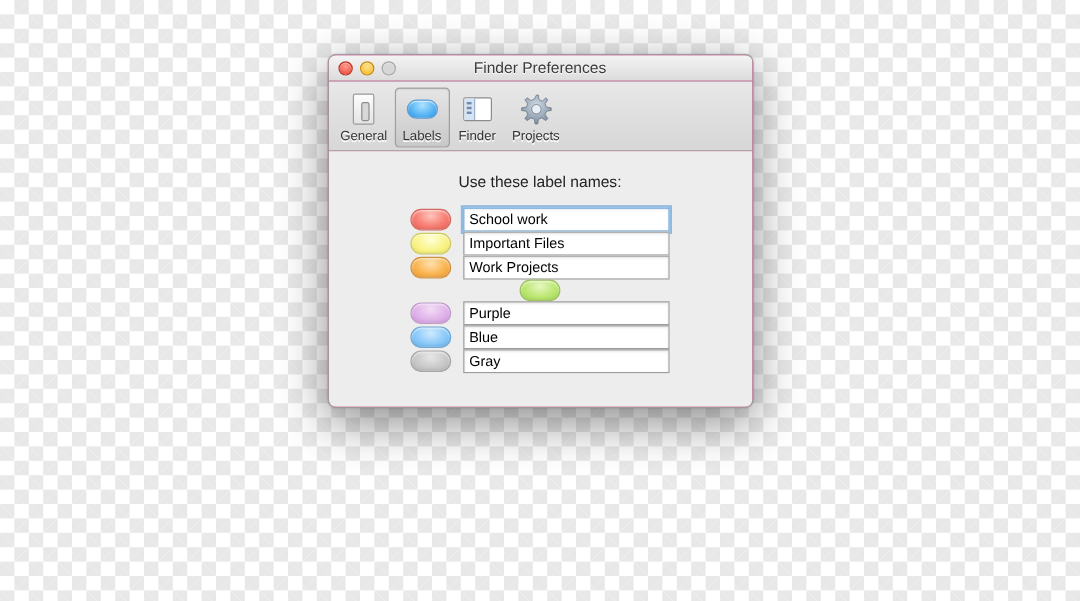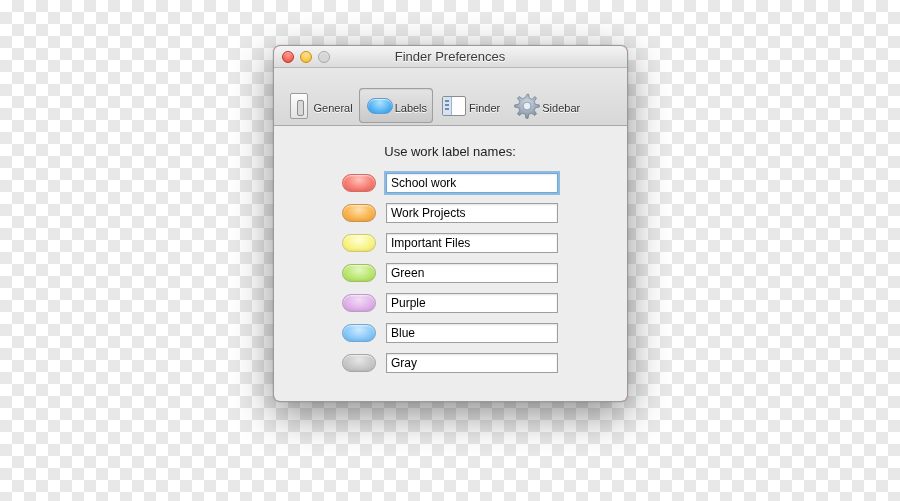--- a/index.html
+++ b/index.html
@@ -73,20 +73,21 @@
       height: 58px;
       background: linear-gradient(to bottom, #e8e8e8 0%, #d7d7d7 100%);
       border-bottom: 1px solid #a8a8a8;
       display: flex;
       align-items: flex-end;
       padding: 4px 4px 2px 4px;
       gap: 0;
     }
     .tab {
       display: flex;
+      flex-direction: column;
       align-items: center;
       justify-content: center;
       padding: 4px 6px 3px 6px;
       border-radius: 4px;
       min-width: 46px;
       cursor: default;
     }
     .tab.selected {
       background: linear-gradient(to bottom, #e6e6e6, #c8c8c8);
       box-shadow: inset 0 0 0 1px #9f9f9f, inset 0 1px 2px rgba(0,0,0,0.2);
@@ -160,21 +161,20 @@
     }
     .heading {
       text-align: center;
       font-size: 13px;
       color: #222;
       margin-bottom: 14px;
     }
     .rows {
       display: flex;
       flex-direction: column;
-      gap: 10px;
       align-items: center;
     }
     .row {
       display: flex;
       align-items: center;
       gap: 10px;
     }
     .swatch {
       width: 34px;
       height: 18px;
@@ -250,48 +250,47 @@
               <stop offset="0%" stop-color="#cfd9e4"></stop>
               <stop offset="100%" stop-color="#7f8fa3"></stop>
             </radialGradient>
           </defs>
           <g fill="url(#gg)" stroke="#5e6b7b" stroke-width="2">
             <path d="M50 8 L56 8 L58 22 L68 26 L78 16 L84 22 L76 34 L80 44 L94 46 L94 54 L80 56 L76 66 L84 78 L78 84 L66 76 L56 80 L54 94 L46 94 L44 80 L34 76 L22 84 L16 78 L24 66 L20 56 L6 54 L6 46 L20 44 L24 34 L16 22 L22 16 L34 24 L44 20 Z"></path>
             <circle cx="50" cy="50" r="14" fill="#e9eef4"></circle>
           </g>
         </svg>
       </div>
-      <div class="tab-label">Sidebar</div>
+      <div class="tab-label">Projects</div>
     </div>
 
   </div>
 
   <div class="body">
-    <div class="heading">Use work label names:</div>
+    <div class="heading">Use these label names:</div>
 
     <div class="rows">
 
       <div class="row">
         <div class="swatch sw-red"></div>
         <input class="label-input focused" type="text" value="School work" style="">
       </div>
 
       <div class="row">
+        <div class="swatch sw-yellow"></div>
+        <input class="label-input" type="text" value="Important Files" style="">
+      </div>
+
+      <div class="row">
         <div class="swatch sw-orange"></div>
         <input class="label-input" type="text" value="Work Projects" style="">
       </div>
 
       <div class="row">
-        <div class="swatch sw-yellow"></div>
-        <input class="label-input" type="text" value="Important Files" style="">
-      </div>
-
-      <div class="row">
         <div class="swatch sw-green"></div>
-        <input class="label-input" type="text" value="Green" style="">
       </div>
 
       <div class="row">
         <div class="swatch sw-purple"></div>
         <input class="label-input" type="text" value="Purple" style="">
       </div>
 
       <div class="row">
         <div class="swatch sw-blue"></div>
         <input class="label-input" type="text" value="Blue" style="">

